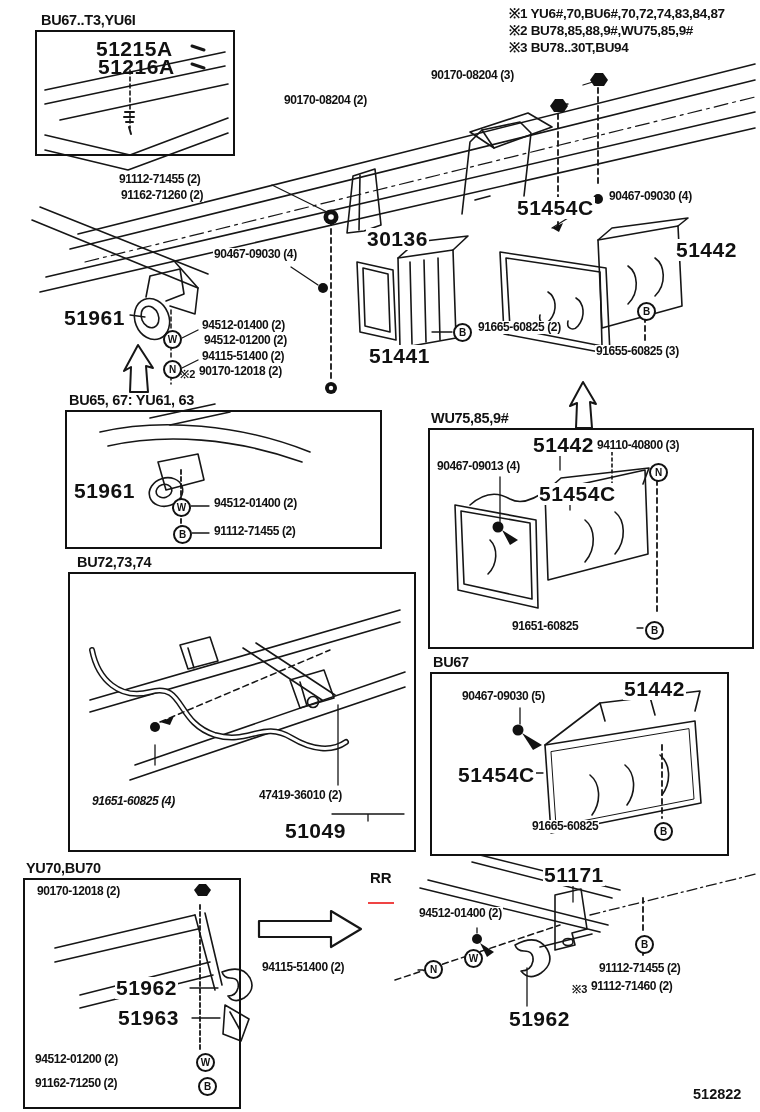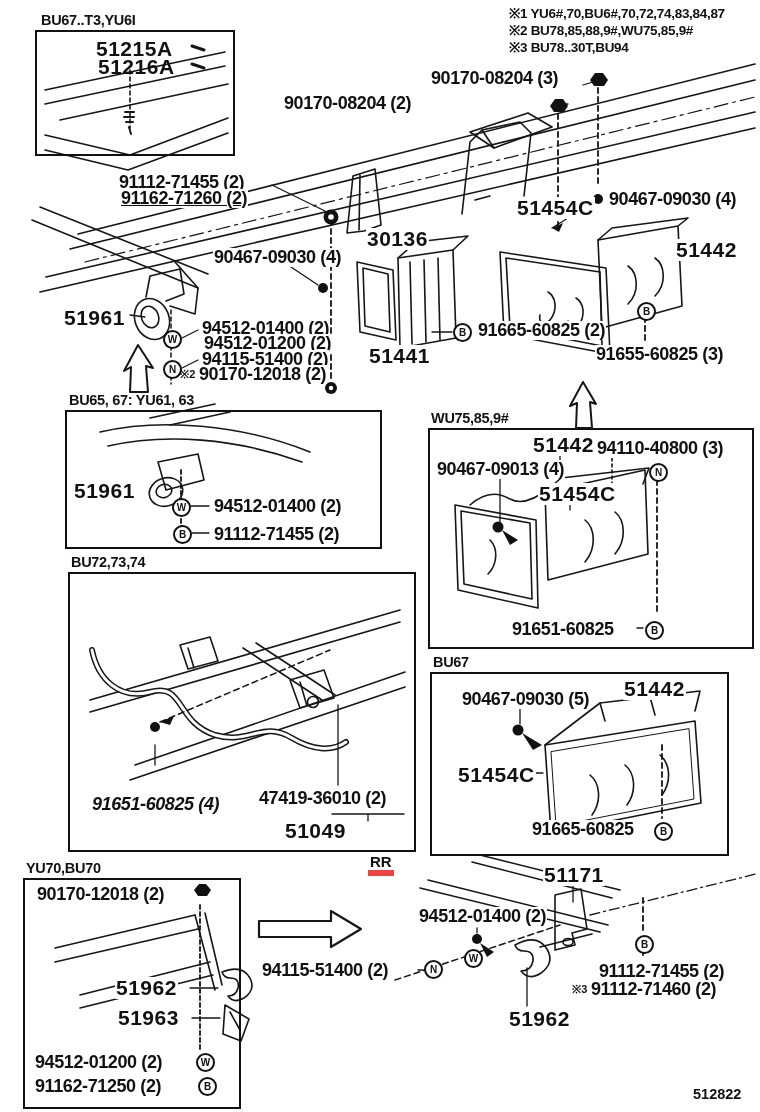--- a/index.html
+++ b/index.html
@@ -2,27 +2,27 @@
 <html><head>
 <meta charset="utf-8">
 <style>
   html,body{margin:0;padding:0;background:#e8e8e8;}
   .page{position:relative;width:760px;height:1112px;background:#ffffff;overflow:hidden;
         font-family:"Liberation Sans",sans-serif;color:#111;}
   svg.art{position:absolute;left:0;top:0;}
   .box{position:absolute;border:2px solid #111;background:transparent;}
   .lbl,.big,.hdr,.note,.pfx,.code{position:absolute;font-weight:bold;white-space:nowrap;
         background:#fff;padding:0 1px;line-height:1.05;}
-  .lbl{font-size:18px;letter-spacing:-0.4px;}
+  .lbl{font-size:12px;letter-spacing:-0.4px;}
   .big{font-size:21px;letter-spacing:0.5px;}
   .hdr{font-size:14.5px;letter-spacing:-0.3px;background:transparent;}
   .note{font-size:13.5px;letter-spacing:-0.3px;}
   .pfx{font-size:11px;}
   .code{font-size:14.5px;}
-  .rr{position:absolute;font-weight:bold;font-size:15px;border-bottom:6px solid #ef4444;padding:0 2px;background:#fff;}
+  .rr{position:absolute;font-weight:bold;font-size:15px;border-bottom:2px solid #ef4444;padding:16px 2px;background:#fff;}
   .cf{position:absolute;width:15px;height:15px;border:2px solid #111;border-radius:50%;
       background:#fff;display:flex;align-items:center;justify-content:center;
       font-size:10px;font-weight:bold;z-index:5;}
 </style>
 </head>
 <body>
 
 <div class="page">
 
   <svg class="art" width="760" height="1112" viewBox="0 0 760 1112">
@@ -229,21 +229,21 @@
   <div class="note" style="left:508px;top:24px;">※2 BU78,85,88,9#,WU75,85,9#</div>
   <div class="note" style="left:508px;top:41px;">※3 BU78..30T,BU94</div>
 
   <div class="hdr" style="left:40px;top:13px;">BU67..T3,YU6I</div>
   <div class="big" style="left:95px;top:38px;background:transparent;">51215A</div>
   <div class="big" style="left:97px;top:56px;background:transparent;">51216A</div>
 
   <div class="lbl" style="left:430px;top:69px;">90170-08204 (3)</div>
   <div class="lbl" style="left:283px;top:94px;">90170-08204 (2)</div>
   <div class="lbl" style="left:118px;top:173px;">91112-71455 (2)</div>
-  <div class="lbl" style="left:120px;top:189px;text-decoration:underline;">91162-71260 (2)</div>
+  <div class="lbl" style="left:120px;top:189px;">91162-71260 (2)</div>
   <div class="lbl" style="left:608px;top:190px;">90467-09030 (4)</div>
   <div class="big" style="left:516px;top:197px;">51454C</div>
   <div class="big" style="left:366px;top:228px;">30136</div>
   <div class="lbl" style="left:213px;top:248px;">90467-09030 (4)</div>
   <div class="big" style="left:675px;top:239px;">51442</div>
   <div class="big" style="left:63px;top:307px;">51961</div>
   <div class="lbl" style="left:201px;top:319px;">94512-01400 (2)</div>
   <div class="lbl" style="left:203px;top:334px;">94512-01200 (2)</div>
   <div class="lbl" style="left:201px;top:350px;"></div>
   <div class="lbl" style="left:201px;top:350px;">94115-51400 (2)</div>
@@ -258,21 +258,21 @@
   <div class="cf" style="left:453px;top:323px;">B</div>
   <div class="cf" style="left:637px;top:302px;">B</div>
 
   <div class="hdr" style="left:68px;top:393px;">BU65, 67: YU61, 63</div>
   <div class="big" style="left:73px;top:480px;">51961</div>
   <div class="lbl" style="left:213px;top:497px;">94512-01400 (2)</div>
   <div class="lbl" style="left:213px;top:525px;">91112-71455 (2)</div>
   <div class="cf" style="left:172px;top:498px;">W</div>
   <div class="cf" style="left:173px;top:525px;">B</div>
 
-  <div class="hdr" style="left:70px;top:555px;">BU72,73,74</div>
+  <div class="hdr" style="left:76px;top:555px;">BU72,73,74</div>
   <div class="lbl" style="left:91px;top:795px;font-style:italic;">91651-60825 (4)</div>
   <div class="lbl" style="left:258px;top:789px;">47419-36010 (2)</div>
   <div class="big" style="left:252px;top:820px;margin-left:32px;">51049</div>
 
   <div class="hdr" style="left:430px;top:411px;">WU75,85,9#</div>
   <div class="big" style="left:532px;top:434px;">51442</div>
   <div class="lbl" style="left:596px;top:439px;text-align:right;">94110-40800 (3)</div>
   <div class="lbl" style="left:436px;top:460px;">90467-09013 (4)</div>
   <div class="big" style="left:538px;top:483px;">51454C</div>
   <div class="lbl" style="left:511px;top:620px;">91651-60825</div>

